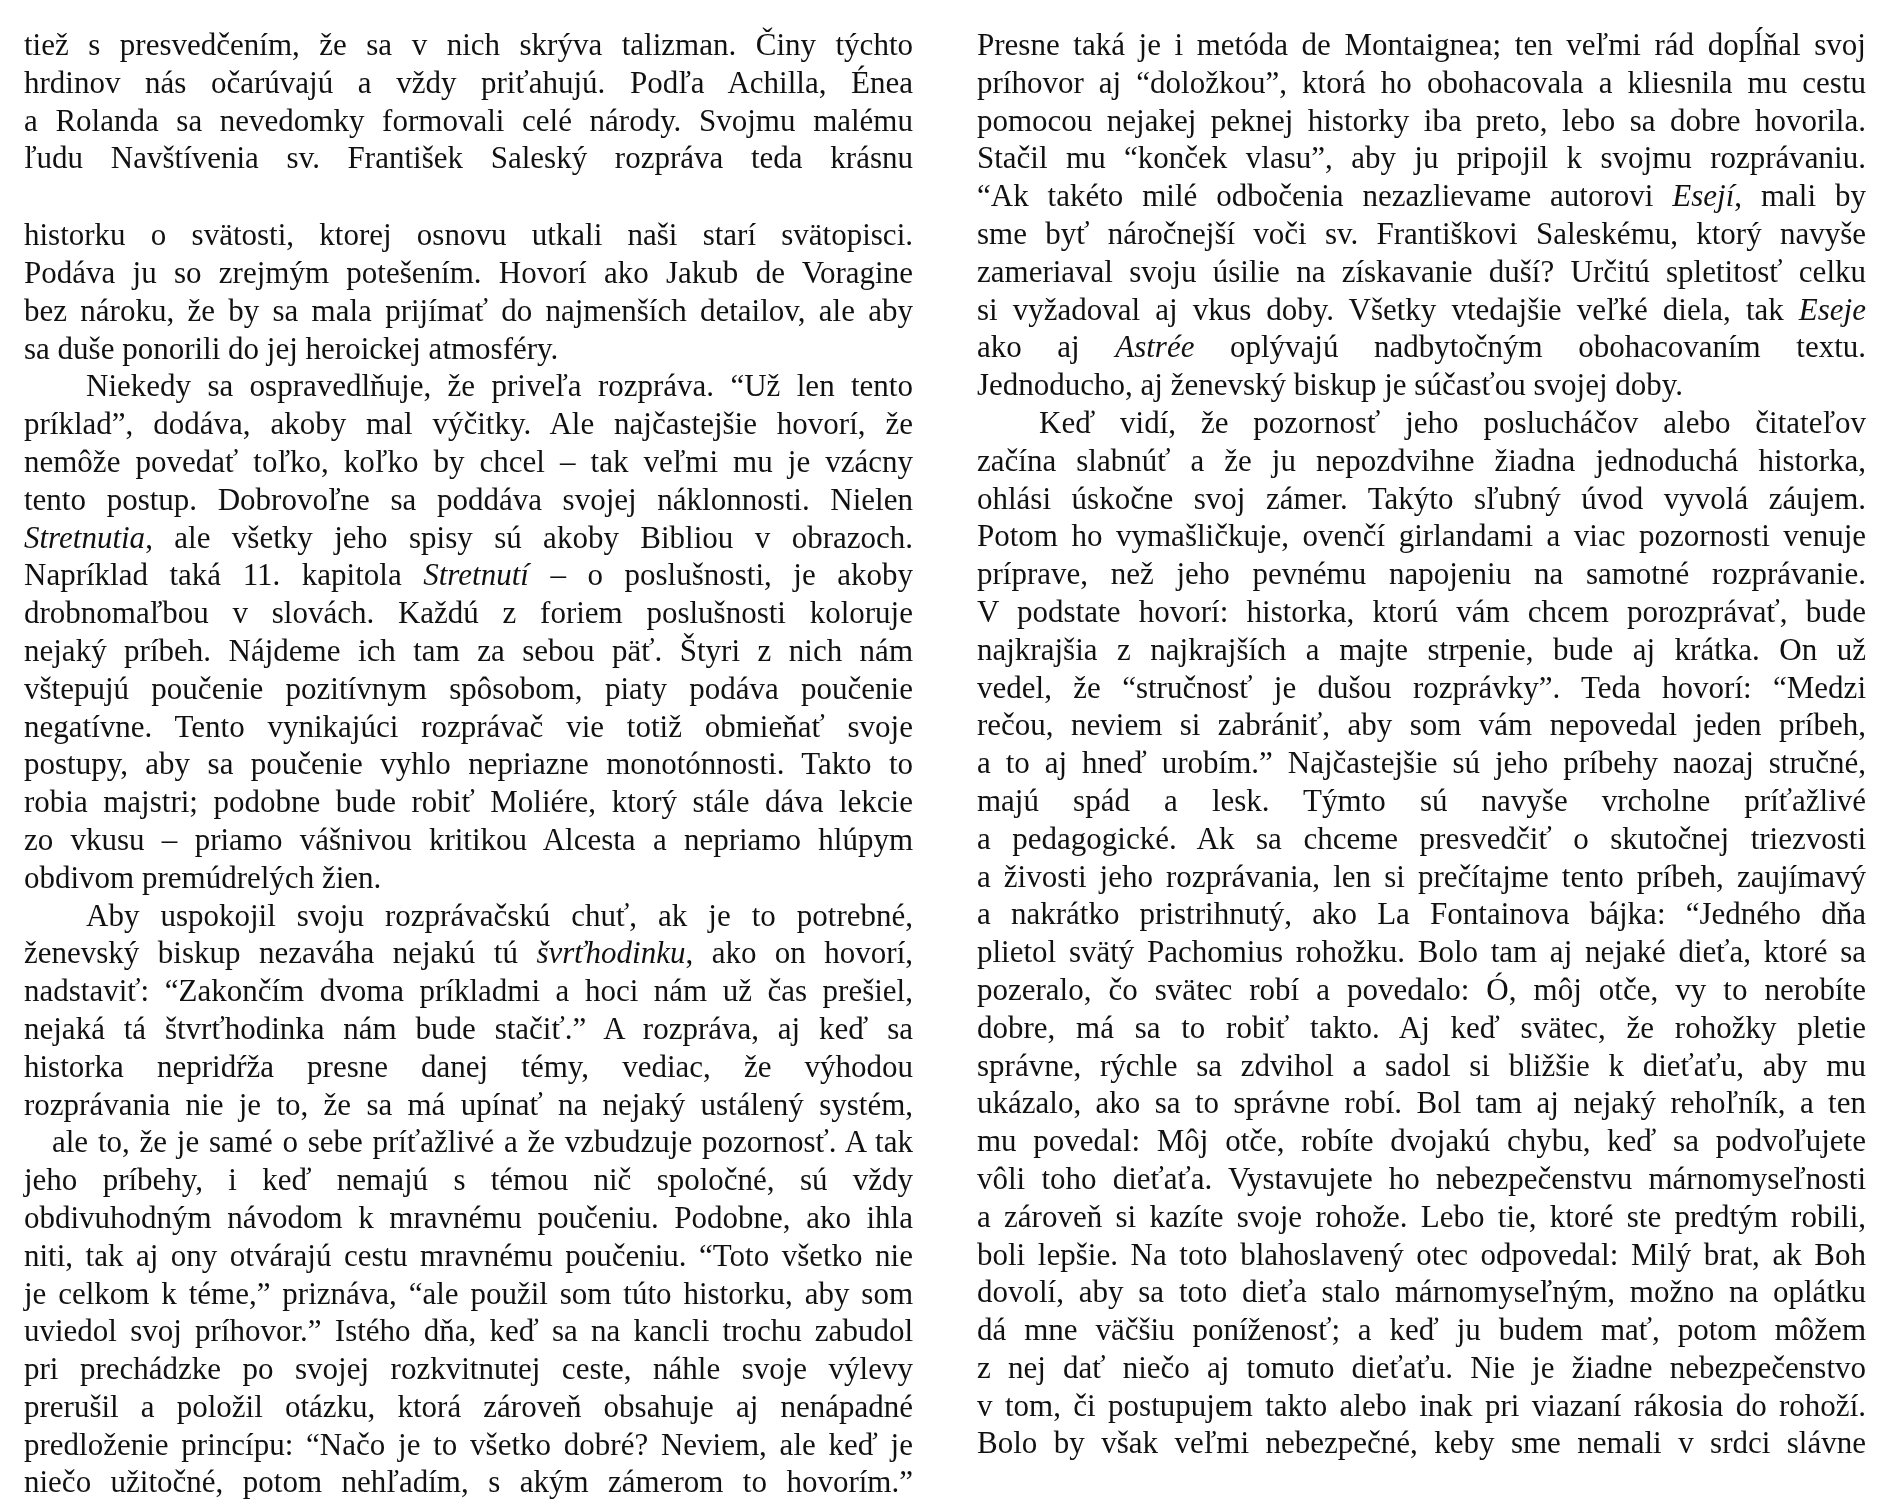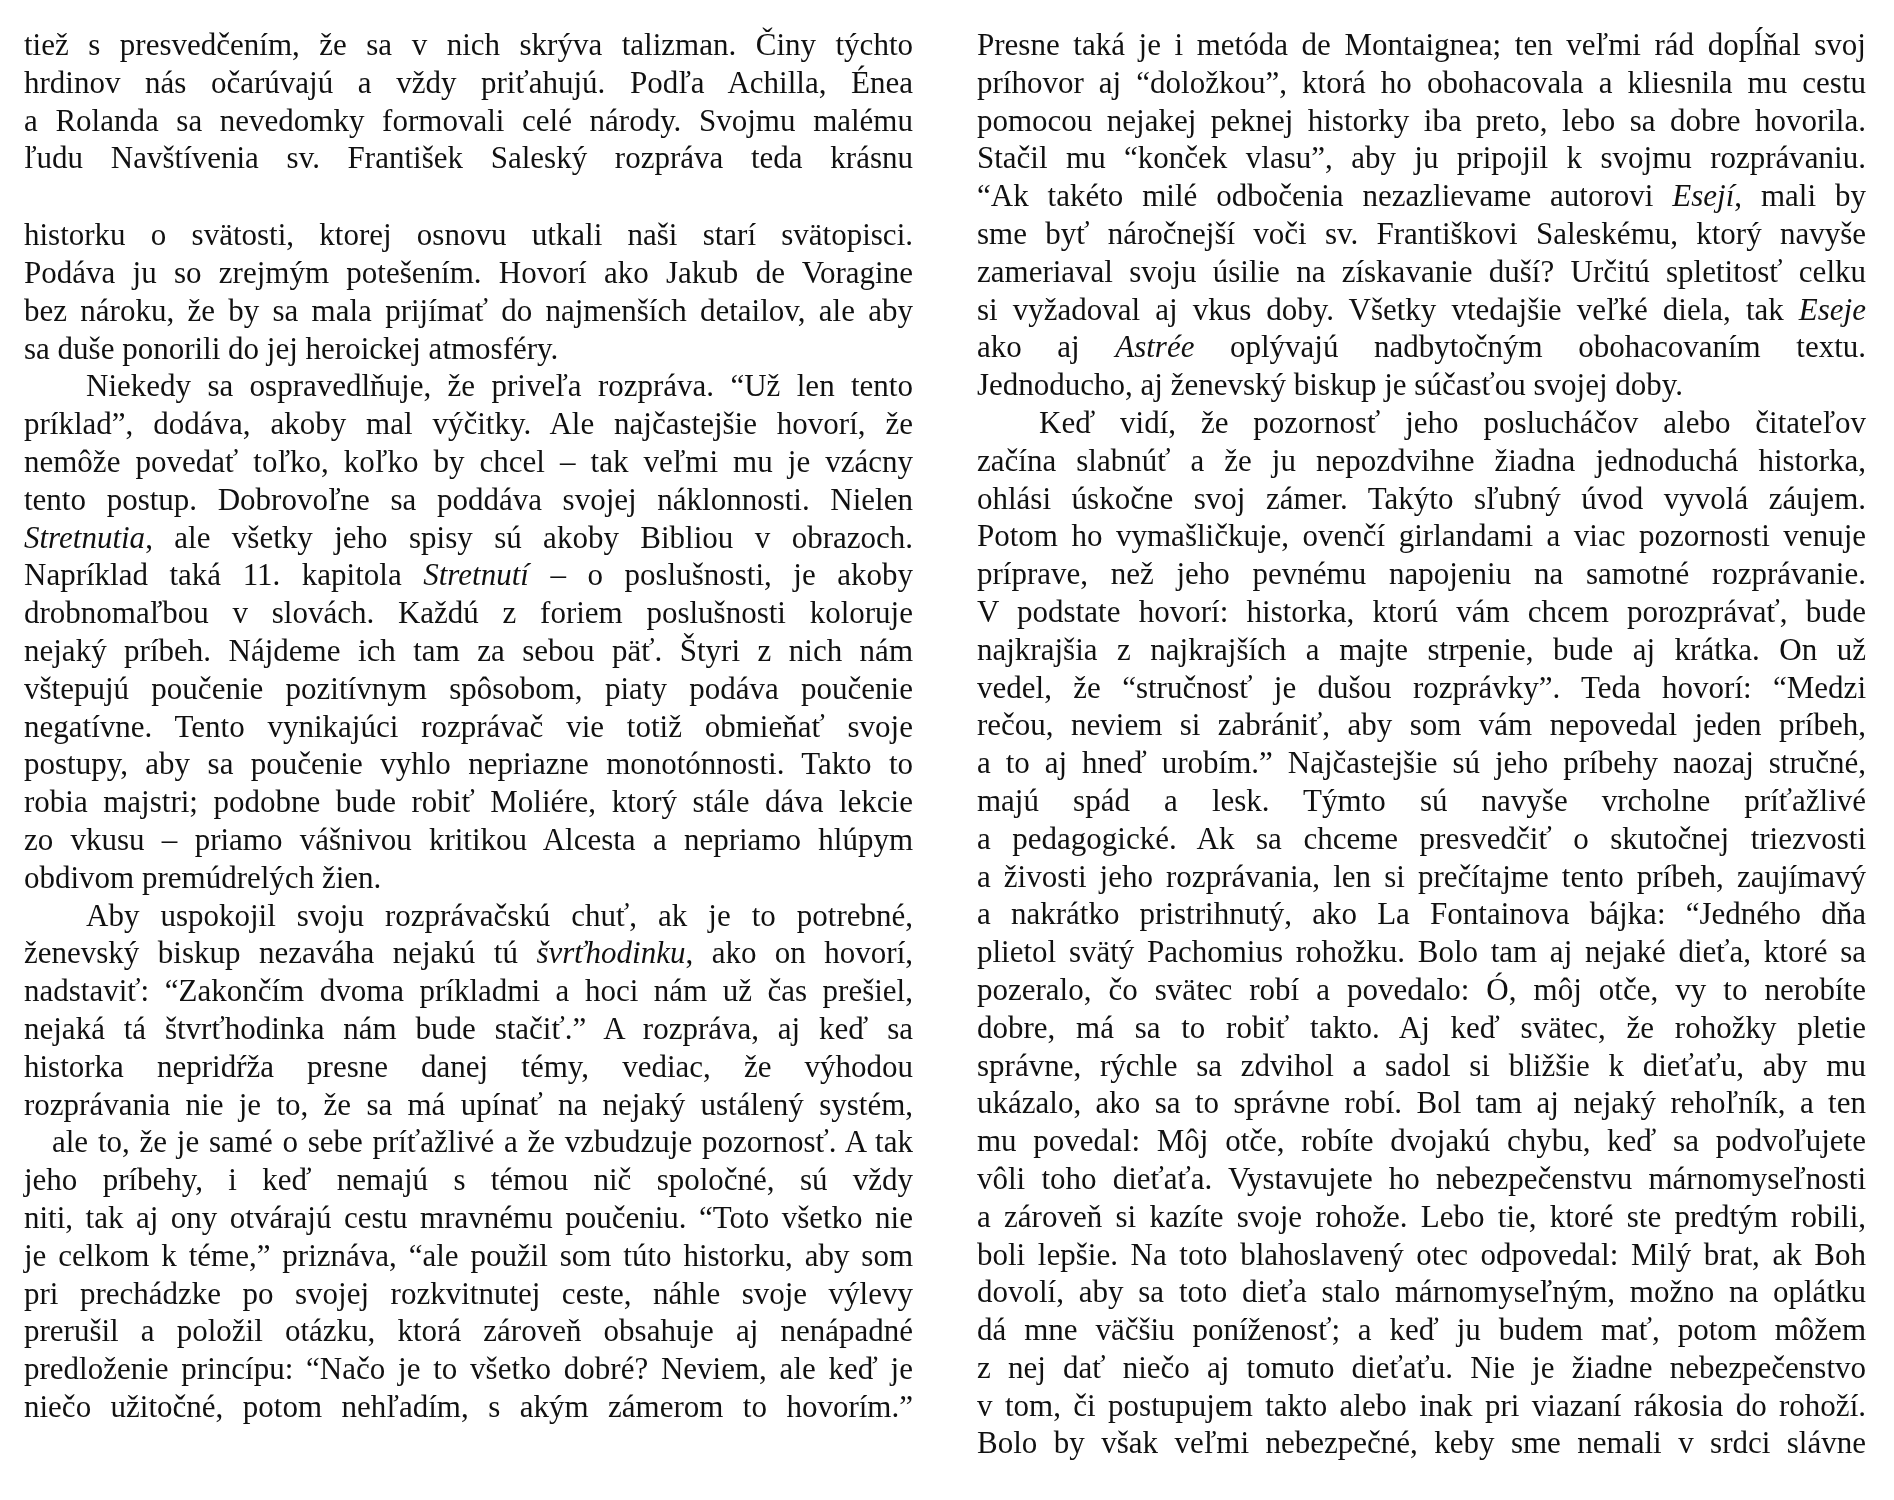--- a/index.html
+++ b/index.html
@@ -49,22 +49,24 @@
     <div class="line" style="white-space: normal;">zo vkusu – priamo vášnivou kritikou Alcesta a nepriamo hlúpym</div>
     <div class="line last" style="white-space: normal;">obdivom premúdrelých žien.</div>
     <div class="line indent" style="white-space: normal;">Aby uspokojil svoju rozprávačskú chuť, ak je to potrebné,</div>
     <div class="line" style="white-space: normal;">ženevský biskup nezaváha nejakú tú <em>švrťhodinku</em>, ako on hovorí,</div>
     <div class="line" style="white-space: normal;">nadstaviť: “Zakončím dvoma príkladmi a hoci nám už čas prešiel,</div>
     <div class="line" style="white-space: normal;">nejaká tá štvrťhodinka nám bude stačiť.” A rozpráva, aj keď sa</div>
     <div class="line" style="white-space: normal;">historka nepridŕža presne danej témy, vediac, že výhodou</div>
     <div class="line" style="white-space: normal;">rozprávania nie je to, že sa má upínať na nejaký ustálený systém,</div>
     <div class="line" style="white-space: normal; margin-left: 28px;">ale to, že je samé o sebe príťažlivé a že vzbudzuje pozornosť. A tak</div>
     <div class="line" style="white-space: normal;">jeho príbehy, i keď nemajú s témou nič spoločné, sú vždy</div>
+    <div class="line" style="white-space: normal;">obdivuhodným návodom k mravnému poučeniu. Podobne, ako ihla</div>
     <div class="line" style="white-space: normal;">niti, tak aj ony otvárajú cestu mravnému poučeniu. “Toto všetko nie</div>
     <div class="line" style="white-space: normal;">je celkom k téme,” priznáva, “ale použil som túto historku, aby som</div>
+    <div class="line" style="white-space: normal;">uviedol svoj príhovor.” Istého dňa, keď sa na kancli trochu zabudol</div>
     <div class="line" style="white-space: normal;">pri prechádzke po svojej rozkvitnutej ceste, náhle svoje výlevy</div>
     <div class="line" style="white-space: normal;">prerušil a položil otázku, ktorá zároveň obsahuje aj nenápadné</div>
     <div class="line" style="white-space: normal;">predloženie princípu: “Načo je to všetko dobré? Neviem, ale keď je</div>
     <div class="line" style="white-space: normal;">niečo užitočné, potom nehľadím, s akým zámerom to hovorím.”</div>
   </div>
 <div class="column col-right" id="col-right">
     <div class="line" style="white-space: normal;">Presne taká je i metóda de Montaignea; ten veľmi rád dopĺňal svoj</div>
     <div class="line" style="white-space: normal;">príhovor aj “doložkou”, ktorá ho obohacovala a kliesnila mu cestu</div>
     <div class="line" style="white-space: normal;">pomocou nejakej peknej historky iba preto, lebo sa dobre hovorila.</div>
     <div class="line" style="white-space: normal;">Stačil mu “konček vlasu”, aby ju pripojil k svojmu rozprávaniu.</div>

